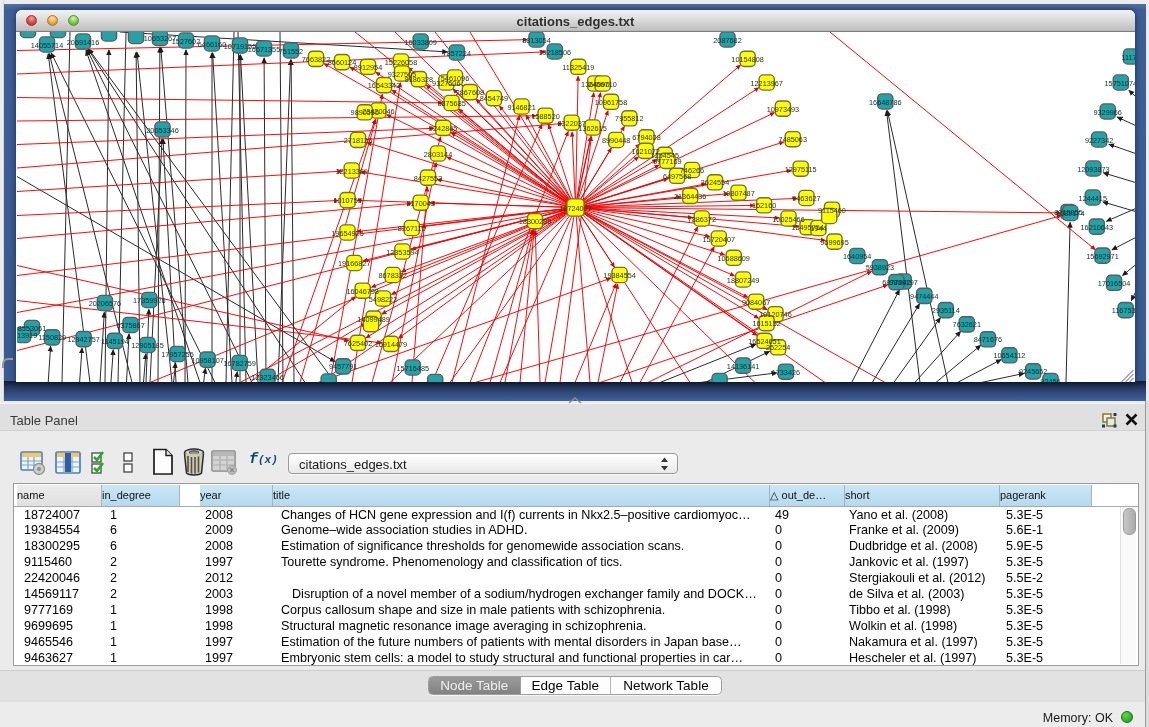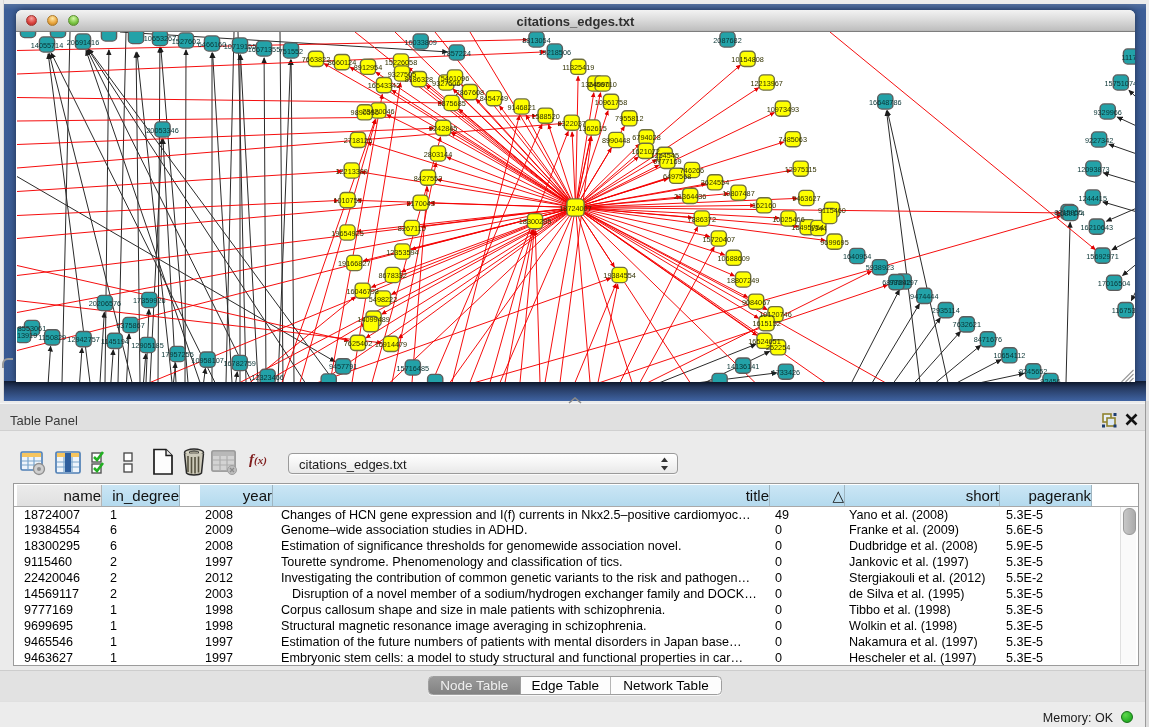--- a/index.html
+++ b/index.html
@@ -24,22 +24,22 @@
 #tphead .t{position:absolute;left:10px;top:9px;font-size:13px;color:#3a3a3a;}
 #grip{position:absolute;left:567px;top:-4px;width:16px;height:7px;}
 #toolbar{position:absolute;left:0;top:42px;width:100%;height:52px;}
 #combo{position:absolute;left:288px;top:9.5px;width:390px;height:21px;border:1px solid #9a9a9a;
   border-radius:4px;background:linear-gradient(#fff,#f2f2f2 60%,#e8e8e8);
   font-size:13px;color:#1a1a1a;line-height:21px;padding-left:10px;box-sizing:border-box;
   box-shadow:0 1px 1px rgba(255,255,255,.8);}
 #tablebox{position:absolute;left:13px;top:82px;width:1126px;height:183px;
   border:1px solid #9b9b9b;background:#fff;box-sizing:border-box;}
 .hcell{position:absolute;top:0;height:21px;background:linear-gradient(#cbe6f5,#b4daee);
-  border-right:1px solid #9fb6c2;box-sizing:border-box;font-size:15px;color:#111;
-  text-align:right;line-height:21px;overflow:hidden;}
+  border-right:1px solid #9fb6c2;box-sizing:border-box;font-size:11px;color:#111;
+  text-align:left;line-height:21px;overflow:hidden;}
 .hgray{background:linear-gradient(#ececec,#e0e0e0);border-right:1px solid #b5b5b5;}
 #hdrrow{position:absolute;left:0;top:1px;width:1124px;height:21px;border-bottom:1px solid #a9a9a9;}
 .row{position:absolute;left:0;width:1110px;height:15.9px;font-size:12.6px;color:#000;}
 .c{position:absolute;top:0;white-space:nowrap;overflow:hidden;line-height:15.9px;}
 #vsb{position:absolute;right:2px;top:23px;width:15px;height:157px;background:#fafafa;
   border-left:1px solid #e0e0e0;}
 #vsb .thumb{position:absolute;left:2px;top:1px;width:11px;height:25px;background:linear-gradient(90deg,#c8c8c8,#ababab);border-radius:6px;border:1px solid #9a9a9a;}
 #tabsbar{position:absolute;left:0;top:269px;width:1149px;height:31px;background:#e2e2e2;
   border-top:1px solid #cdcdcd;box-sizing:border-box;}
 #seg{position:absolute;left:428px;top:5px;width:294px;height:19px;border:1px solid #9e9e9e;
@@ -588,21 +588,21 @@
         <path d="M6 9v16M9.5 10v16.5M13 10v16.5M16.5 9.5v16" stroke="#55513f" stroke-width="1.6"></path>
       </svg>
       <svg class="abs" style="left:211px;top:6px" width="27" height="27">
         <rect x="1" y="2" width="23" height="20" rx="1.5" fill="#cycy" stroke="#9b9b9b" stroke-width="1.6" fill-opacity="0"></rect>
         <rect x="1" y="2" width="23" height="20" rx="1.5" fill="#d3d3d3" stroke="#9b9b9b" stroke-width="1.6"></rect>
         <rect x="2" y="3" width="21" height="4" fill="#b8b8b8"></rect>
         <path d="M2 11h21M2 16h21M9 7v15M16 7v15" stroke="#adadad" stroke-width="1.2"></path>
         <circle cx="21" cy="21" r="4.5" fill="#bdbdbd" stroke="#9e9e9e"></circle>
         <path d="M19 19l4 4M23 19l-4 4" stroke="#8b8b8b" stroke-width="1.3"></path>
       </svg>
-      <div class="abs" style="left:249px;top:8px;width:24px;font-size:15px;color:#7f1d1d;font-family:Liberation Serif, serif;font-style:italic;font-weight:bold">f<span style="font-size:11px">(x)</span></div>
+      <div class="abs" style="left:249px;top:8px;width:24px;font-size:15px;color:#0c4a6e;font-family:Liberation Mono, monospace;font-style:italic;font-weight:bold">f<span style="font-size:11px">(x)</span></div>
       <div id="combo">citations_edges.txt<svg class="abs" style="right:8px;top:3.5px" width="9" height="14">
           <path d="M4.5 0.5L8 5H1z" fill="#333"></path>
           <path d="M4.5 13.5L1 9h7z" fill="#333"></path>
         </svg></div>
     </div>
     <div id="tablebox">
       <div id="hdrrow">
         <div class="hcell hgray" style="left:3px;width:85px">name</div>
         <div class="hcell" style="left:88px;width:78px">in_degree</div>
         <div class="hcell" style="left:186px;width:73px">year</div>
@@ -620,56 +620,55 @@
         <div class="c" style="left:835px;width:152px">Yano et al. (2008)</div>
         <div class="c" style="left:992px;width:85px">5.3E-5</div>
       </div>
       <div class="row" style="top:39.4px">
         <div class="c" style="left:10px;width:76px">19384554</div>
         <div class="c" style="left:96px;width:88px">6</div>
         <div class="c" style="left:191px;width:66px">2009</div>
         <div class="c" style="left:267px;width:487px">Genome–wide association studies in ADHD.</div>
         <div class="c" style="left:761px;width:70px">0</div>
         <div class="c" style="left:835px;width:152px">Franke et al. (2009)</div>
-        <div class="c" style="left:992px;width:85px">5.6E-5</div>
+        <div class="c" style="left:992px;width:85px">5.6E-1</div>
       </div>
       <div class="row" style="top:55.3px">
         <div class="c" style="left:10px;width:76px">18300295</div>
         <div class="c" style="left:96px;width:88px">6</div>
         <div class="c" style="left:191px;width:66px">2008</div>
-        <div class="c" style="left:267px;width:487px">Estimation of significance thresholds for genomewide association novel.</div>
+        <div class="c" style="left:267px;width:487px">Estimation of significance thresholds for genomewide association scans.</div>
         <div class="c" style="left:761px;width:70px">0</div>
         <div class="c" style="left:835px;width:152px">Dudbridge et al. (2008)</div>
         <div class="c" style="left:992px;width:85px">5.9E-5</div>
       </div>
       <div class="row" style="top:71.2px">
         <div class="c" style="left:10px;width:76px">9115460</div>
         <div class="c" style="left:96px;width:88px">2</div>
         <div class="c" style="left:191px;width:66px">1997</div>
         <div class="c" style="left:267px;width:487px">Tourette syndrome. Phenomenology and classification of tics.</div>
         <div class="c" style="left:761px;width:70px">0</div>
         <div class="c" style="left:835px;width:152px">Jankovic et al. (1997)</div>
         <div class="c" style="left:992px;width:85px">5.3E-5</div>
       </div>
       <div class="row" style="top:87.1px">
         <div class="c" style="left:10px;width:76px">22420046</div>
         <div class="c" style="left:96px;width:88px">2</div>
         <div class="c" style="left:191px;width:66px">2012</div>
-        <div class="c" style="left:267px;width:487px">Investigating the contribution of common genetic variants to the risk and pathogen…</div>
         <div class="c" style="left:761px;width:70px">0</div>
         <div class="c" style="left:835px;width:152px">Stergiakouli et al. (2012)</div>
         <div class="c" style="left:992px;width:85px">5.5E-2</div>
       </div>
       <div class="row" style="top:103.0px">
         <div class="c" style="left:10px;width:76px">14569117</div>
         <div class="c" style="left:96px;width:88px">2</div>
         <div class="c" style="left:191px;width:66px">2003</div>
         <div class="c" style="left:278px;width:487px">Disruption of a novel member of a sodium/hydrogen exchanger family and DOCK…</div>
         <div class="c" style="left:761px;width:70px">0</div>
-        <div class="c" style="left:835px;width:152px">de Silva et al. (1995)</div>
+        <div class="c" style="left:835px;width:152px">de Silva et al. (2003)</div>
         <div class="c" style="left:992px;width:85px">5.3E-5</div>
       </div>
       <div class="row" style="top:118.9px">
         <div class="c" style="left:10px;width:76px">9777169</div>
         <div class="c" style="left:96px;width:88px">1</div>
         <div class="c" style="left:191px;width:66px">1998</div>
         <div class="c" style="left:267px;width:487px">Corpus callosum shape and size in male patients with schizophrenia.</div>
         <div class="c" style="left:761px;width:70px">0</div>
         <div class="c" style="left:835px;width:152px">Tibbo et al. (1998)</div>
         <div class="c" style="left:992px;width:85px">5.3E-5</div>

